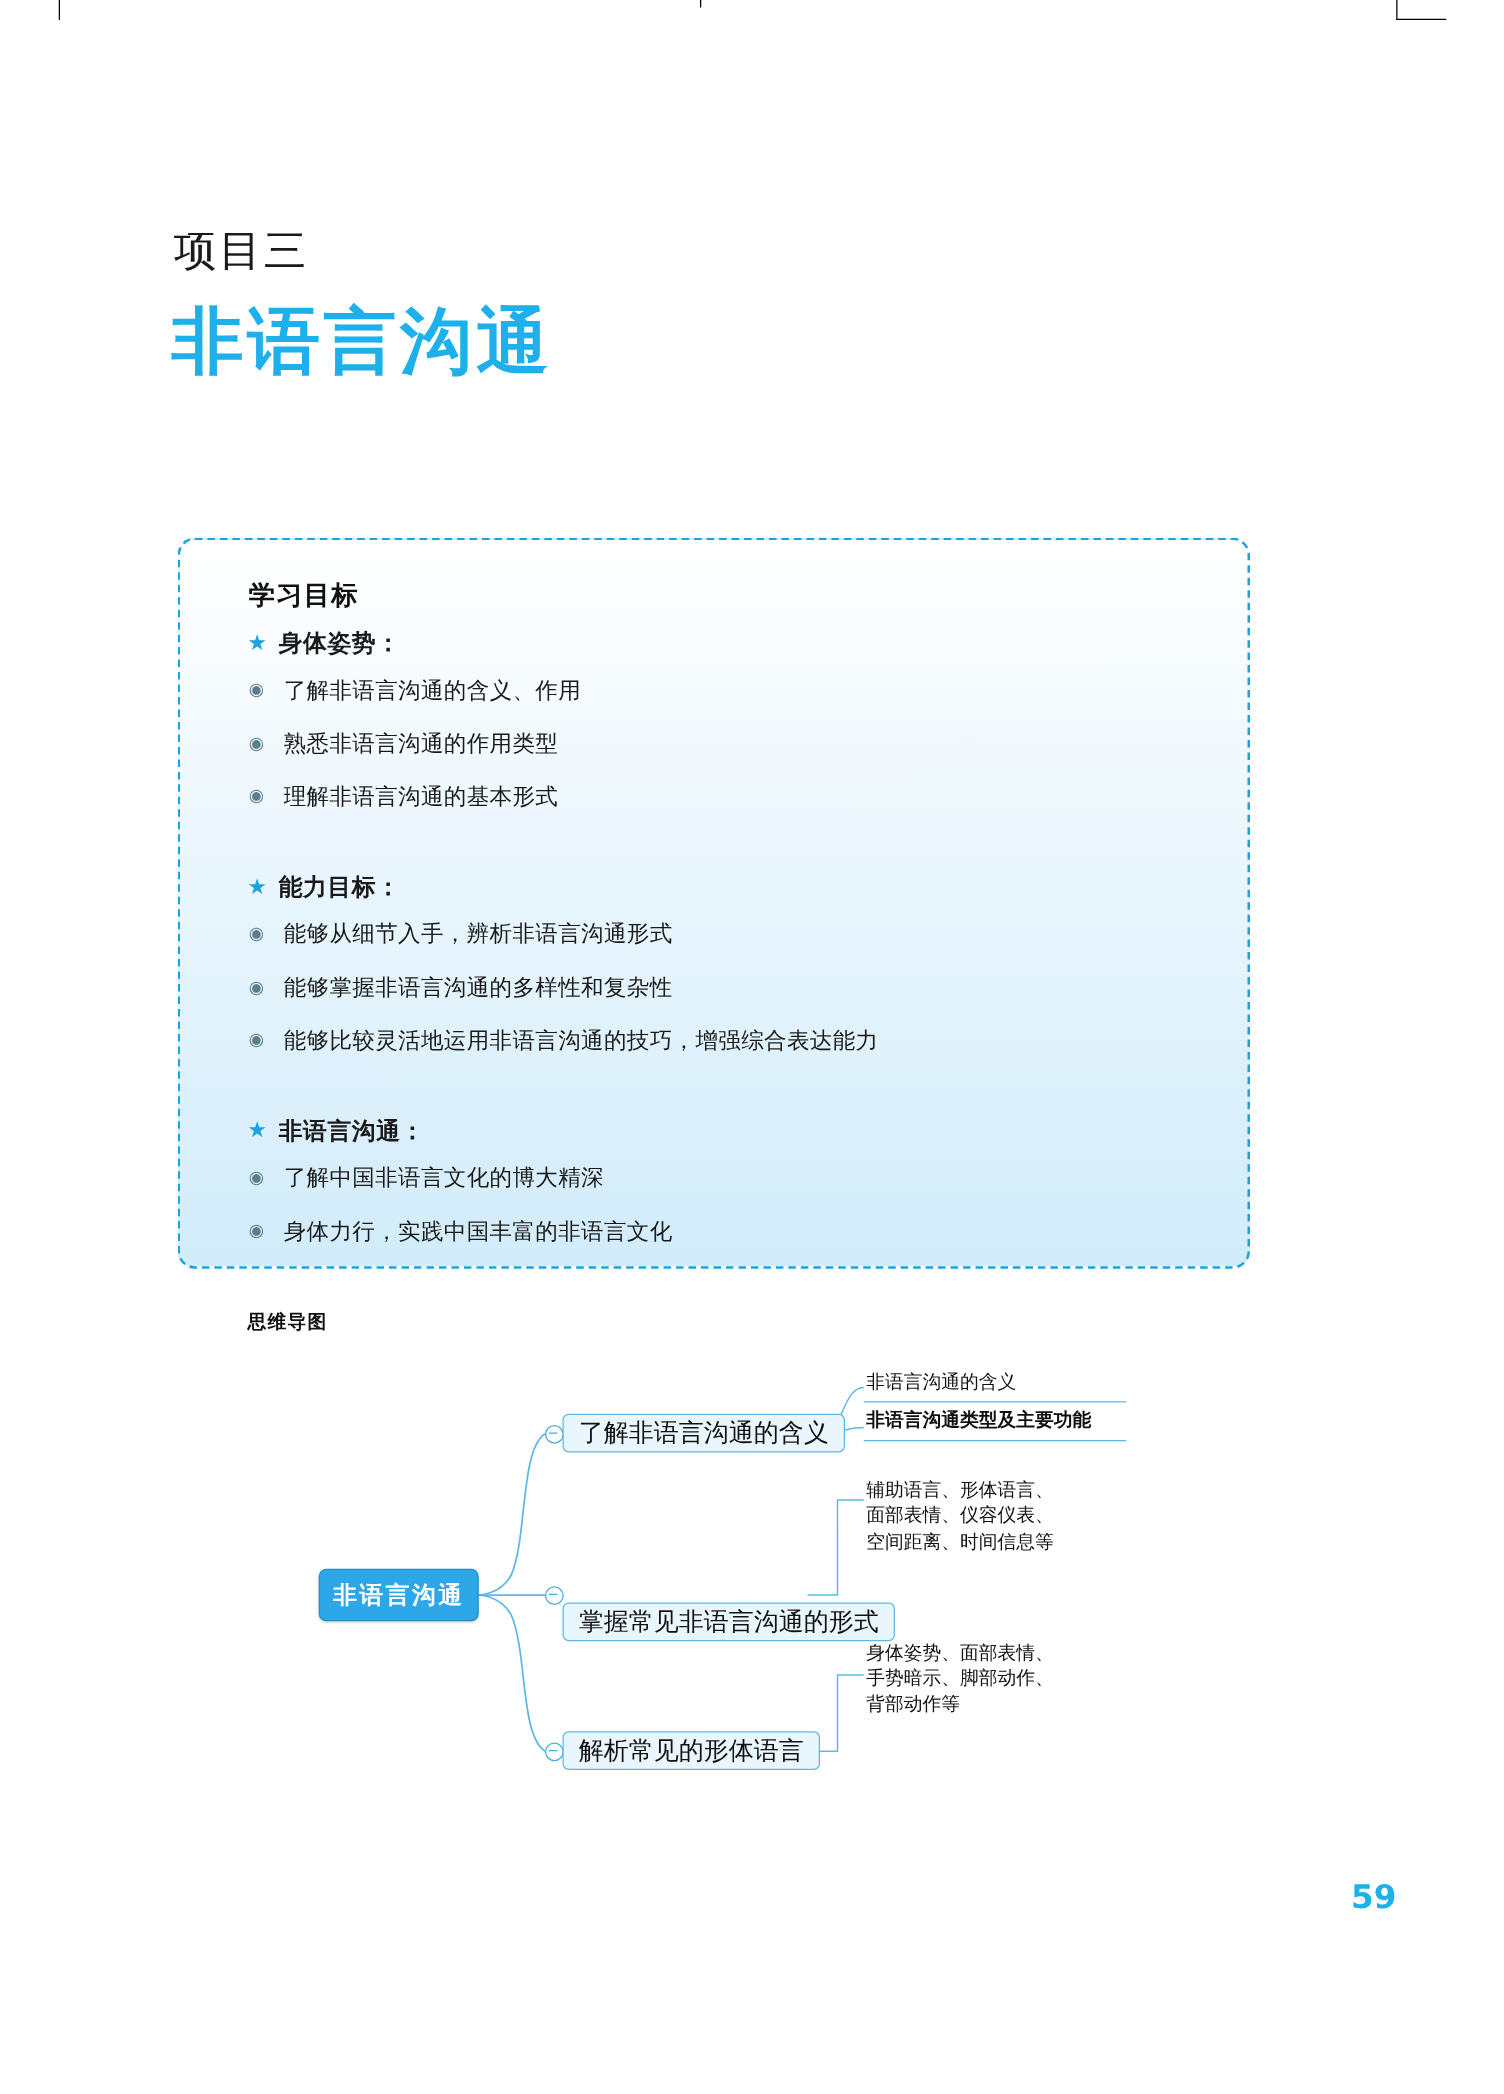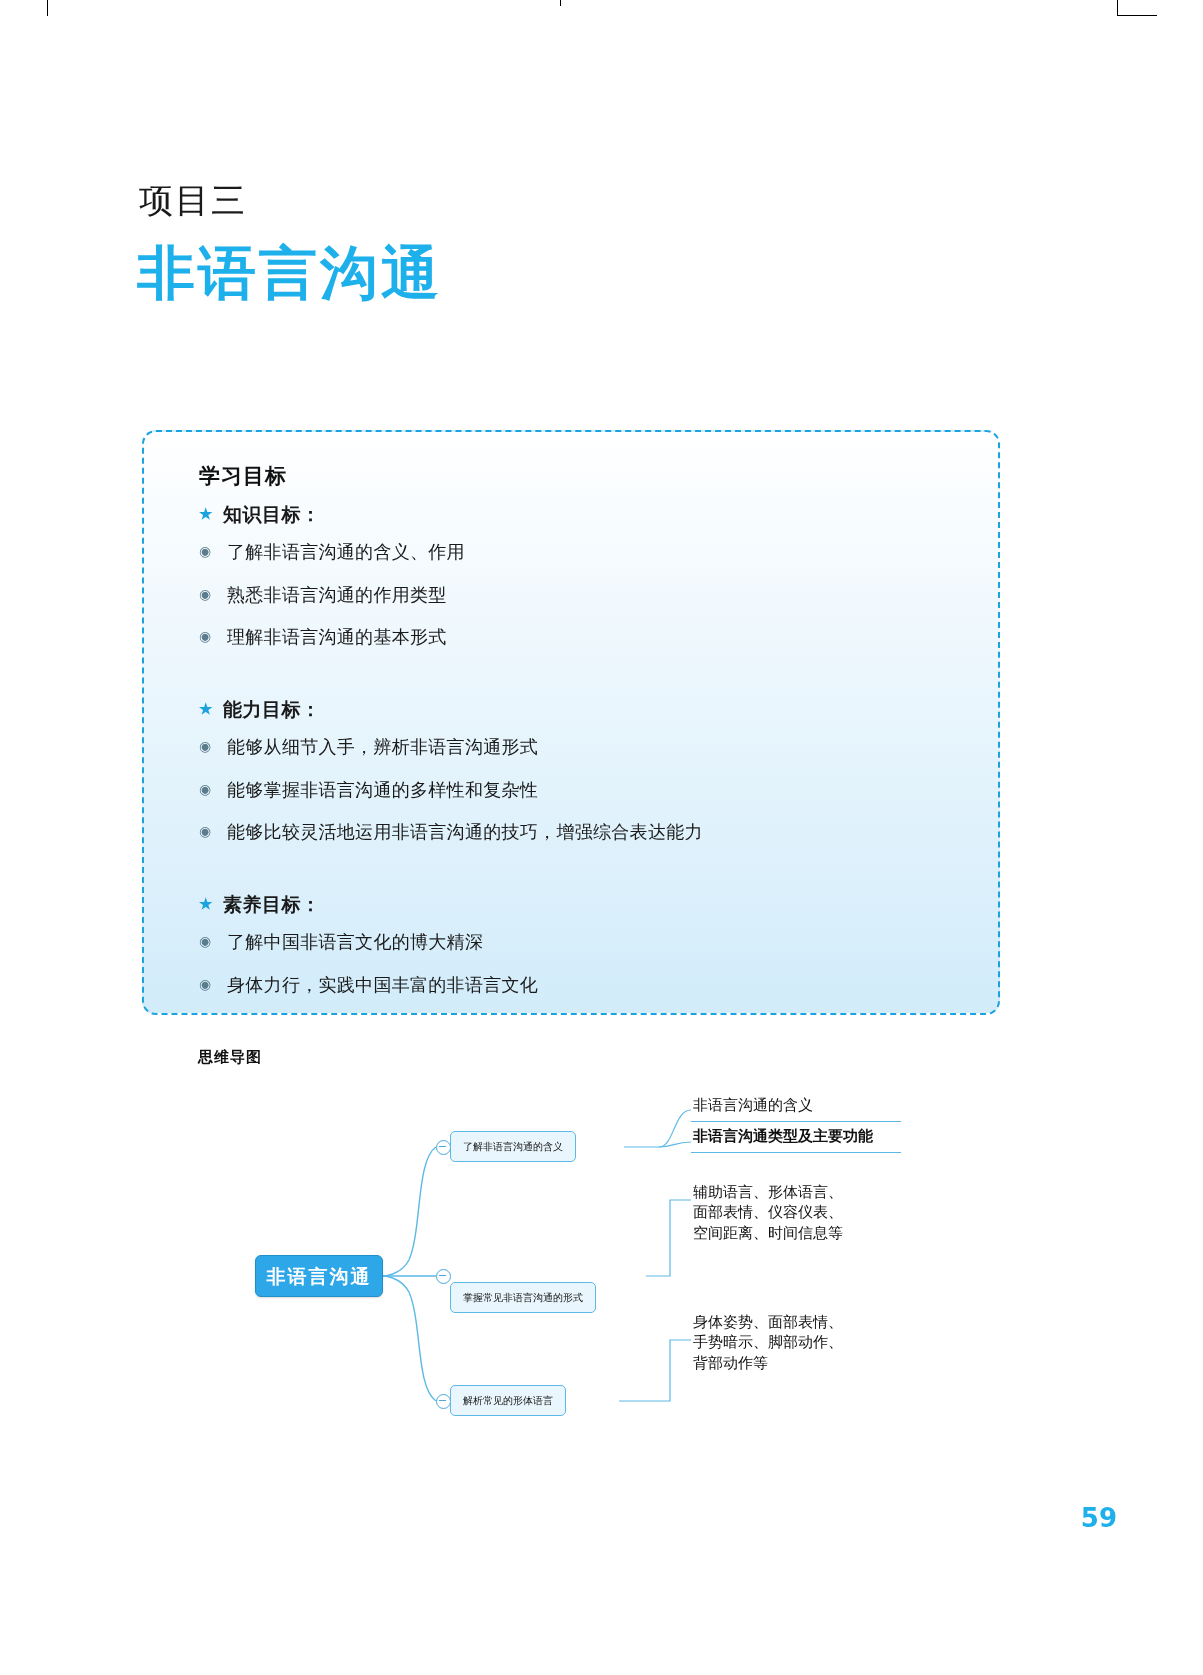--- a/index.html
+++ b/index.html
@@ -146,21 +146,21 @@
     text-align: center;
     line-height: 40px;
     box-shadow: 0 1px 2px rgba(0,0,0,0.15);
   }
   .node-branch {
     height: 31px;
     background: #eaf6fd;
     border: 1px solid #5cb9e6;
     border-radius: 5px;
     color: #111;
-    font-size: 10px;
+    font-size: 20px;
     text-align: center;
     line-height: 29px;
     padding: 0 12px;
   }
   .b1 { left: 246px; top: 41px; }
   .b2 { left: 246px; top: 170px; margin-top: 22px; }
   .b3 { left: 246px; top: 295px; }
 
   .collapse {
     position: absolute;
@@ -226,39 +226,39 @@
 <div class="page">
 
   <div class="chapter-label">项目三</div>
   <div class="chapter-title">非语言沟通</div>
 
   <div class="goals-box">
     <div class="goals-title">学习目标</div>
 
     <div class="goal-group" style="top:70px;">
       <div class="goal-head">
-        <span class="star">★</span><span>知识目标：</span>
+        <span class="star">★</span><span>身体姿势：</span>
       </div>
       <div class="goal-item"><span class="bullet">◉</span><span>了解非语言沟通的含义、作用</span></div>
       <div class="goal-item"><span class="bullet">◉</span><span>熟悉非语言沟通的作用类型</span></div>
       <div class="goal-item"><span class="bullet">◉</span><span>理解非语言沟通的基本形式</span></div>
     </div>
 
     <div class="goal-group" style="top:265px;">
       <div class="goal-head">
         <span class="star">★</span><span>能力目标：</span>
       </div>
       <div class="goal-item"><span class="bullet">◉</span><span>能够从细节入手，辨析非语言沟通形式</span></div>
       <div class="goal-item"><span class="bullet">◉</span><span>能够掌握非语言沟通的多样性和复杂性</span></div>
       <div class="goal-item"><span class="bullet">◉</span><span>能够比较灵活地运用非语言沟通的技巧，增强综合表达能力</span></div>
     </div>
 
     <div class="goal-group" style="top:460px;">
       <div class="goal-head">
-        <span class="star">★</span><span>素养目标：</span>
+        <span class="star">★</span><span>非语言沟通：</span>
       </div>
       <div class="goal-item"><span class="bullet">◉</span><span>了解中国非语言文化的博大精深</span></div>
       <div class="goal-item"><span class="bullet">◉</span><span>身体力行，实践中国丰富的非语言文化</span></div>
     </div>
   </div>
 
   <div class="mindmap-title">思维导图</div>
 
   <div class="mindmap">
     <svg class="mm-svg" width="760" height="340">

